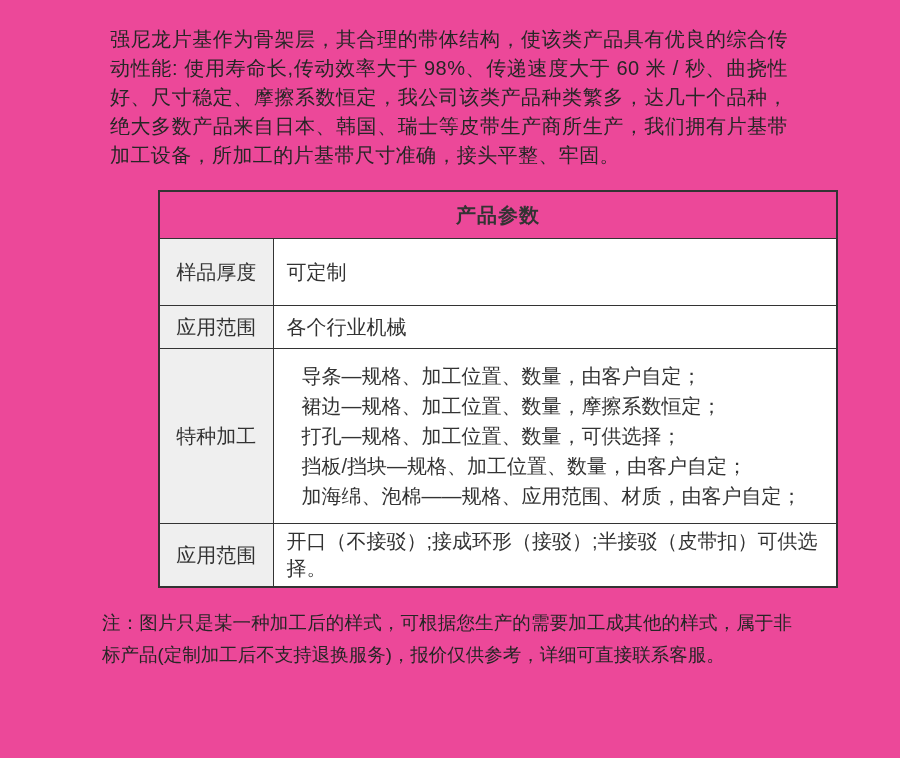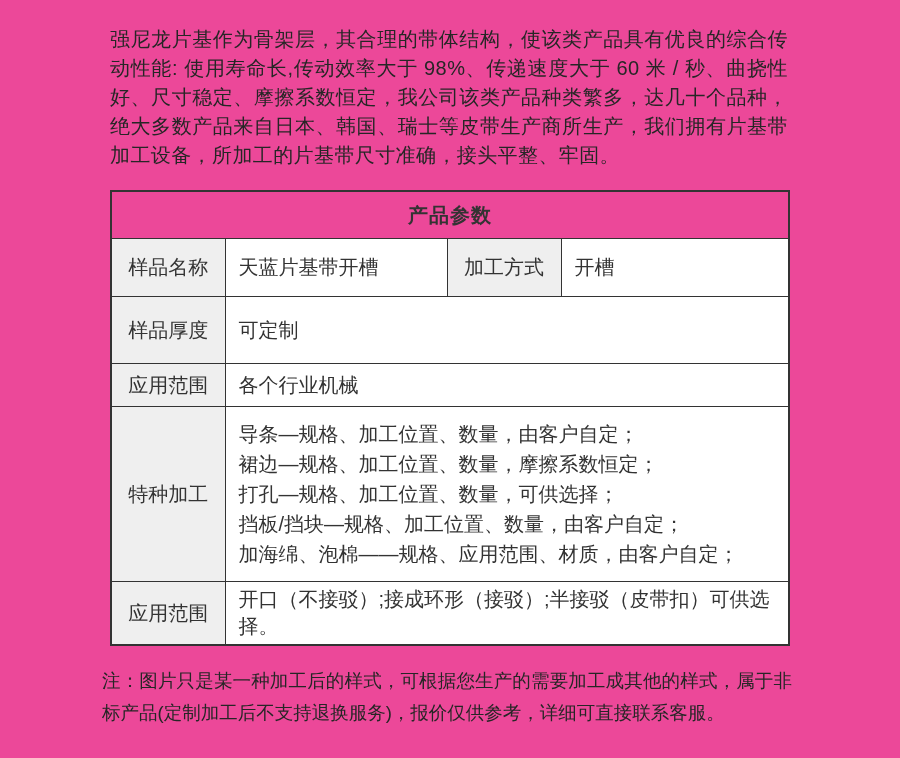--- a/index.html
+++ b/index.html
@@ -27,20 +27,21 @@
     letter-spacing: 0.4px;
     color: #262626;
     text-align: justify;
   }
   table.params {
     width: 678px;
     margin-top: 19px;
     border-collapse: collapse;
     border: 2px solid #333333;
     table-layout: fixed;
+    margin-left: 48px;
   }
   table.params td {
     border: 1px solid #333333;
     color: #333333;
     font-size: 20px;
     vertical-align: middle;
   }
   td.title-cell {
     height: 44px;
     text-align: center;
@@ -55,21 +56,21 @@
   }
   td.val {
     background: #ffffff;
     padding: 4px 13px;
   }
   tr.r1 { height: 58px; }
   tr.r2 { height: 47px; }
   tr.r3 { height: 67px; padding-left: 18px; }
   tr.r4 { height: 43px; border-radius: 11px; }
   tr.r6 { height: 45px; }
-  tr.r5 td.val { padding: 12px 13px; }
+  tr.r5 td.val { padding: 12px 28px; }
   .sp-line { line-height: 30px; }
   .note {
     margin-top: 19px;
     margin-left: -8px;
     width: 690px;
     font-size: 18.5px;
     line-height: 32px;
     color: #262626;
     text-align: justify;
   }
@@ -85,26 +86,20 @@
     <table class="params">
       <colgroup>
         <col style="width:114px">
         <col style="width:222px">
         <col style="width:114px">
         <col style="width:228px">
       </colgroup>
       <tbody>
         <tr>
           <td class="title-cell" colspan="4">产品参数</td>
-        </tr>
-        <tr class="r1">
-          <td class="lbl">样品名称</td>
-          <td class="val">天蓝片基带开槽</td>
-          <td class="lbl">加工方式</td>
-          <td class="val">开槽</td>
         </tr>
         <tr class="r3">
           <td class="lbl">样品厚度</td>
           <td class="val" colspan="3">可定制</td>
         </tr>
         <tr class="r4">
           <td class="lbl">应用范围</td>
           <td class="val" colspan="3">各个行业机械</td>
         </tr>
         <tr class="r5">

